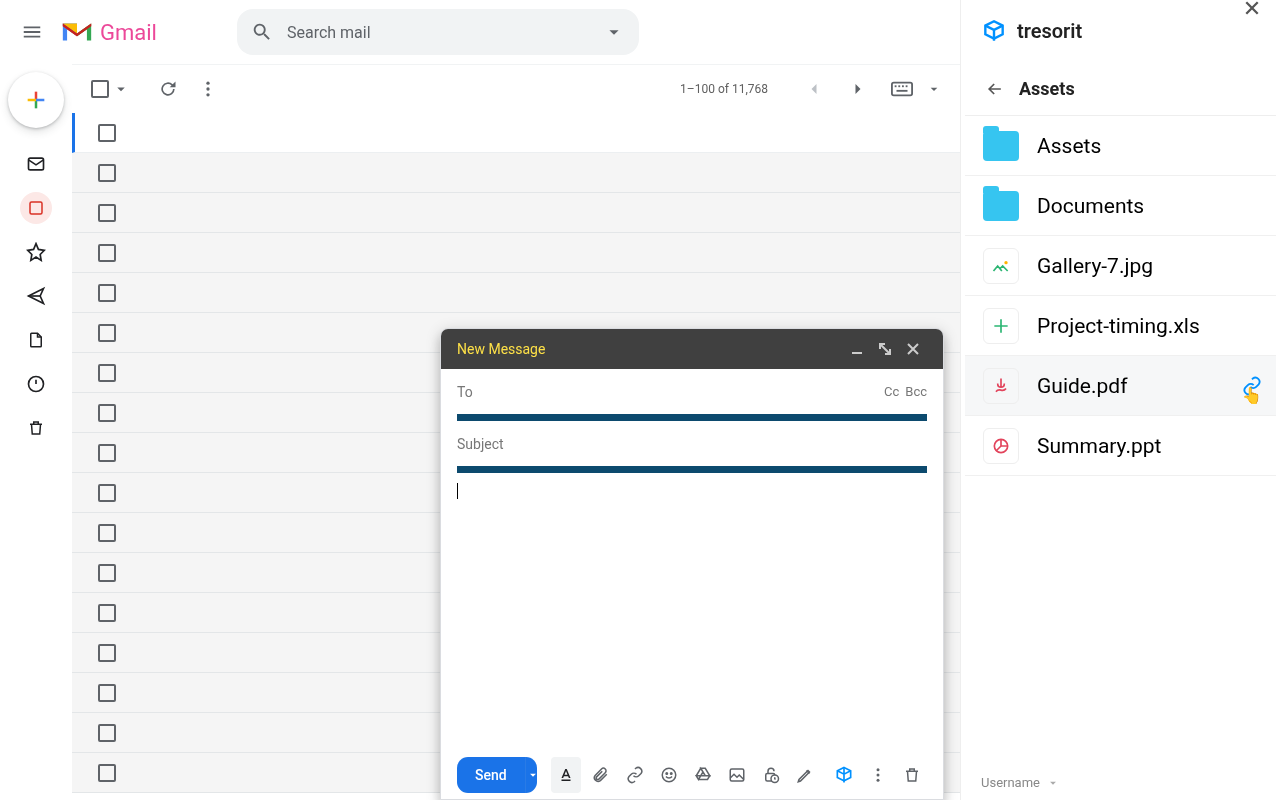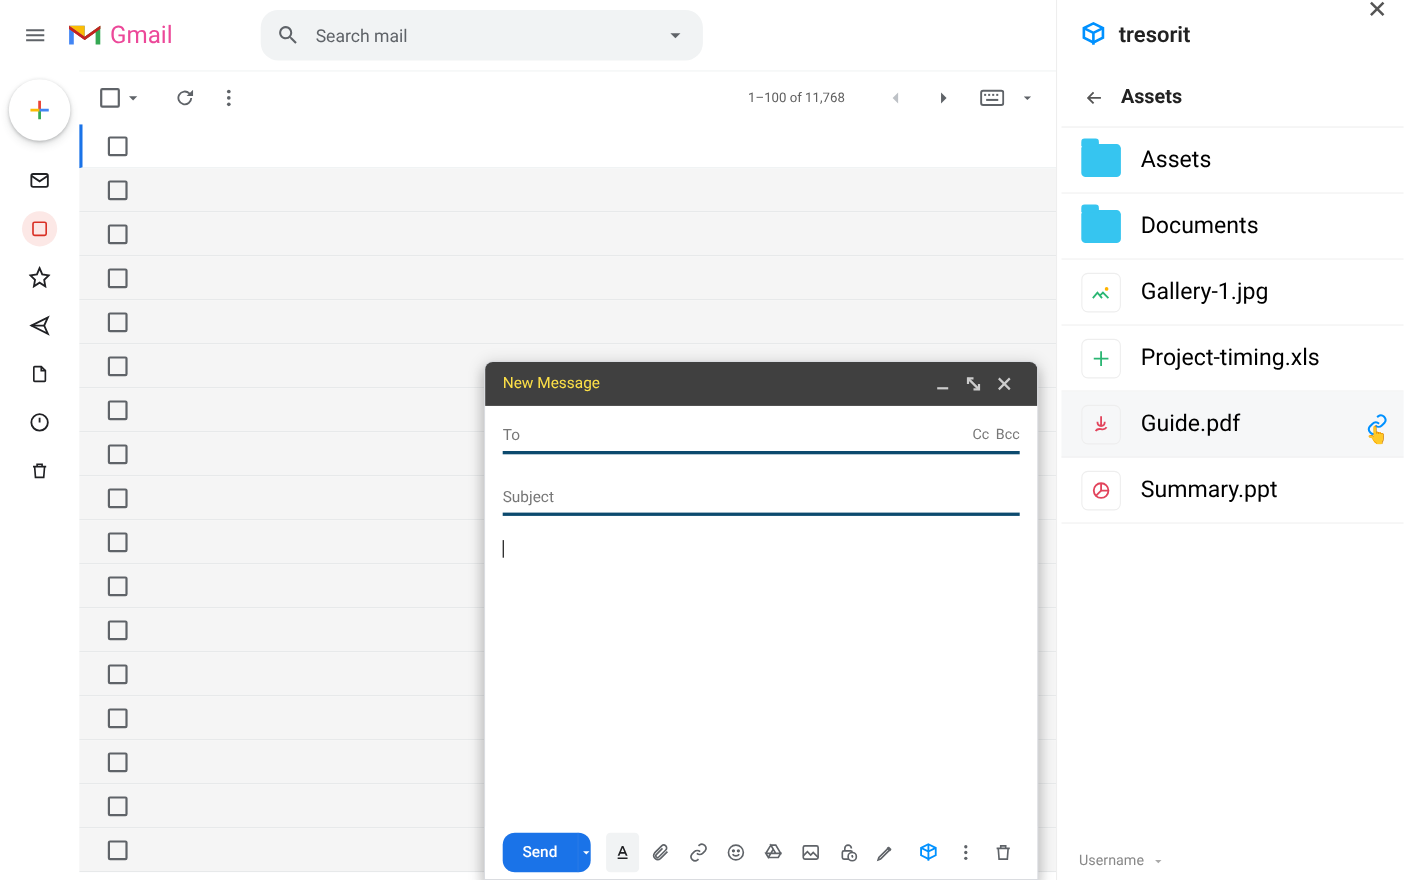--- a/index.html
+++ b/index.html
@@ -33,21 +33,21 @@
 .tb-right{margin-left:auto;display:flex;align-items:center;gap:4px;color:#5f6368}
 .pager-text{font-size:12px;color:#606060;margin-right:22px}
 .list{overflow:hidden}
 .row{height:40px;display:flex;align-items:center;padding-left:26px;border-bottom:1px solid rgba(100,121,143,.12);background:#f5f5f5}
 .row.first{background:#fff;border-left:3px solid #1a73e8;padding-left:23px}
 
 .compose-win{position:absolute;left:440px;bottom:0;width:504px;height:472px;border:1px solid #dadce0;border-radius:8px 8px 0 0;overflow:hidden;box-shadow:0 8px 10px 1px rgba(0,0,0,.14),0 3px 14px 2px rgba(0,0,0,.12)}
 .cw-head{height:40px;background:#404040;color:#fde047;display:flex;align-items:center;padding:0 16px;font-size:14px}
 .cw-head .spacer{flex:1}
 .cw-head .wbtn{width:28px;height:28px;display:flex;align-items:center;justify-content:center;color:#ccc;cursor:pointer}
-.cw-field{height:32px;margin:12px 16px;border-bottom:3px solid #0c4a6e;display:flex;align-items:center;color:#777;font-size:14px}
+.cw-field{height:52px;margin:0 16px;border-bottom:7px solid #0c4a6e;display:flex;align-items:center;color:#777;font-size:14px}
 .cw-ccbcc{margin-left:auto;font-size:13px;color:#777;display:flex;gap:6px}
 .cw-body{flex:1;padding:10px 16px;font-size:14px;color:#222}
 .cursor{display:inline-block;width:1px;height:16px;background:#000}
 .cw-toolbar{height:48px;border-top:0;display:flex;align-items:center;padding:0 16px;gap:4px;background:#fff}
 .send-btn{height:36px;background:#1a73e8;color:#fff;border-radius:11px;display:flex;align-items:center;overflow:hidden;cursor:pointer}
 .send-btn .main-s{padding:0 18px;font-size:14px;font-weight:500}
 .send-btn .drop{width:28px;height:36px;display:flex;align-items:center;justify-content:center;border-left:1px solid #297be6}
 .fmt{width:36px;height:36px;display:flex;align-items:center;justify-content:center;color:#5f6368;cursor:pointer;border-radius:4px}
 .fmt.boxed{background:#f1f3f4}
 .cw-toolbar .spacer{flex:1}
@@ -427,21 +427,21 @@
       <div class="folder-ic"></div>
       <span class="file-name">Documents</span>
     </div>
     <div class="file">
       <div class="file-ic">
           <svg width="20" height="18" viewBox="0 0 24 20" fill="none" stroke="#2bb673" stroke-width="2">
             <path d="M3 16l5-6 5 6M11 13l3-3 6 6"></path>
             <circle cx="18" cy="6" r="2" fill="#ffb300" stroke="none"></circle>
           </svg>
         </div>
-      <span class="file-name">Gallery-1.jpg</span>
+      <span class="file-name">Gallery-7.jpg</span>
     </div>
     <div class="file">
       <div class="file-ic">
           <svg width="20" height="20" viewBox="0 0 24 24" stroke="#2bb673" stroke-width="2">
             <path d="M12 4v16M4 12h16"></path>
           </svg>
         </div>
       <span class="file-name">Project-timing.xls</span>
     </div>
     <div class="file hover">

